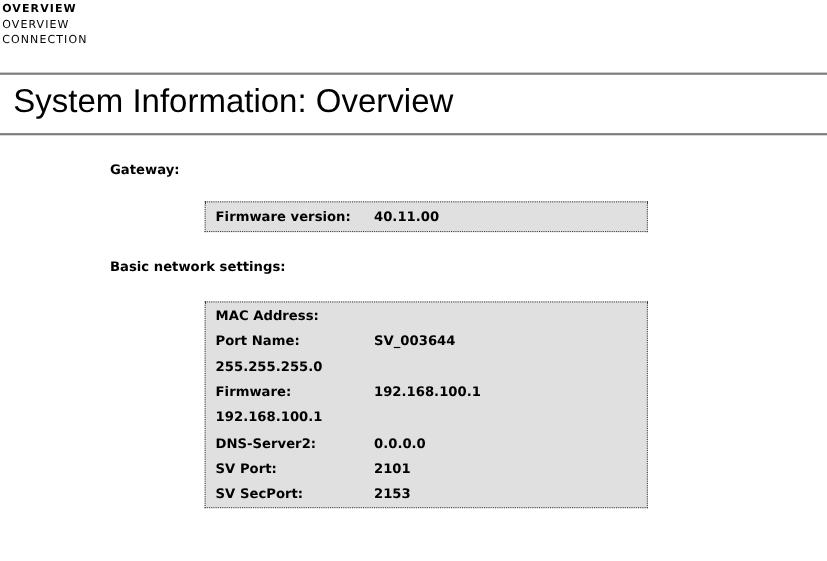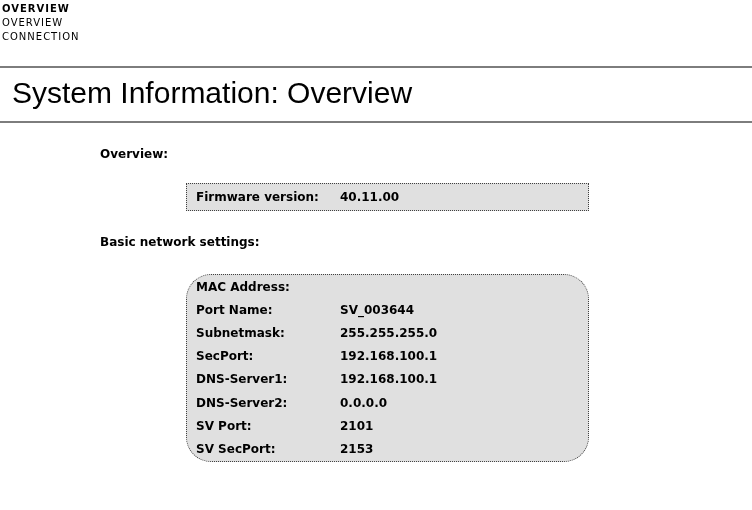--- a/index.html
+++ b/index.html
@@ -58,21 +58,21 @@
 
   
   .info-box {
     position: absolute; left: 186px;
     width: 403px;
     background: #e0e0e0;
     border: 1px dotted #404040;
     padding: 5px 0;
   }
   .box-version { top: 183px; }
-  .box-network { top: 274px; padding: 0; border-radius: 25px; }
+  .box-network { top: 274px; padding: 0; }
 
   .info-row {
     display: flex;
     align-items: center;
     padding-left: 9px;
     font-size: 12px;
     line-height: 16px;
   }
   .box-network .info-row { height: 23.2px; }
   .info-row .lbl {
@@ -89,47 +89,45 @@
 <nav class="nav">
   <a href="#" class="active">OVERVIEW</a>
   <a href="#">OVERVIEW</a>
   <a href="#">CONNECTION</a>
 </nav>
 
 <div class="rule rule-top"></div>
 <h1 class="page-title">System Information: Overview</h1>
 <div class="rule rule-bottom"></div>
 
-<div class="section-heading heading-version">Overview:</div>
+<div class="section-heading heading-version">Gateway:</div>
 <div class="info-box box-version">
   <div class="info-row">
     <span class="lbl">Firmware version:</span>
     <span class="val">40.11.00</span>
   </div>
 </div>
 
 <div class="section-heading heading-network">Basic network settings:</div>
 <div class="info-box box-network">
   <div class="info-row">
     <span class="lbl">MAC Address:</span>
   </div>
   <div class="info-row">
     <span class="lbl">Port Name:</span>
     <span class="val">SV_003644</span>
   </div>
   <div class="info-row">
-    <span class="lbl">Subnetmask:</span>
     <span class="val">255.255.255.0</span>
   </div>
   <div class="info-row">
-    <span class="lbl">SecPort:</span>
+    <span class="lbl">Firmware:</span>
     <span class="val">192.168.100.1</span>
   </div>
   <div class="info-row">
-    <span class="lbl">DNS-Server1:</span>
     <span class="val">192.168.100.1</span>
   </div>
   <div class="info-row">
     <span class="lbl">DNS-Server2:</span>
     <span class="val">0.0.0.0</span>
   </div>
   <div class="info-row">
     <span class="lbl">SV Port:</span>
     <span class="val">2101</span>
   </div>

